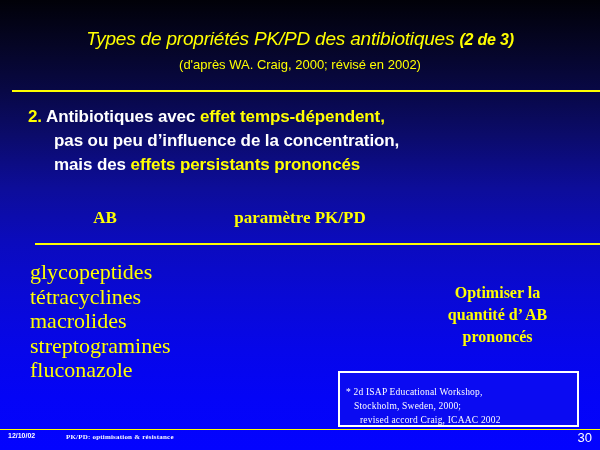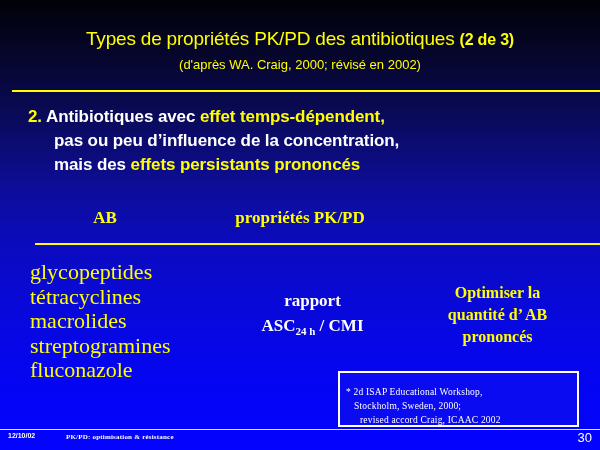--- a/index.html
+++ b/index.html
@@ -36,20 +36,21 @@
     position:absolute;
     left:0; top:28px; width:600px;
     text-align:center;
   }
   #title-main {
     color:#ffff00;
     font-size:19px;
     font-weight:normal;
     letter-spacing:-0.2px;
     white-space:nowrap;
+    font-style:italic;
   }
   #title-main .paren {
     font-weight:bold;
     font-size:16px;
   }
   #title-sub {
     color:#ffff00;
     font-size:13px;
     margin-top:7px;
     white-space:nowrap;
@@ -180,36 +181,32 @@
 
   <div class="rule" id="rule-top"></div>
 
   <div id="statement">
     <span class="num">2.</span><span> Antibiotiques avec </span><span class="hl">effet temps-dépendent,</span>
     <span class="l2">pas ou peu d’influence de la concentration,</span>
     <span class="l3"><span>mais des </span><span class="hl">effets persistants prononcés</span></span>
   </div>
 
   <div class="col-head" id="head-ab">AB</div>
-  <div class="col-head" id="head-param">propriétés PK/PD</div>
+  <div class="col-head" id="head-param">paramètre PK/PD</div>
 
   <div class="rule" id="rule-mid"></div>
 
   <div id="col-ab">
     <div>glycopeptides</div>
     <div>tétracyclines</div>
     <div>macrolides</div>
     <div>streptogramines</div>
     <div>fluconazole</div>
   </div>
 
-  <div id="col-param">
-    <div>rapport</div>
-    <div><span>ASC</span><sub>24 h</sub><span> / CMI</span></div>
-  </div>
 
   <div id="col-but">
     <div>Optimiser la</div>
     <div>quantité d’ AB</div>
     <div>prononcés</div>
   </div>
 
   <div id="footnote">
     <span>* 2d ISAP Educational Workshop,</span>
     <span class="ind">Stockholm, Sweden, 2000;</span>

